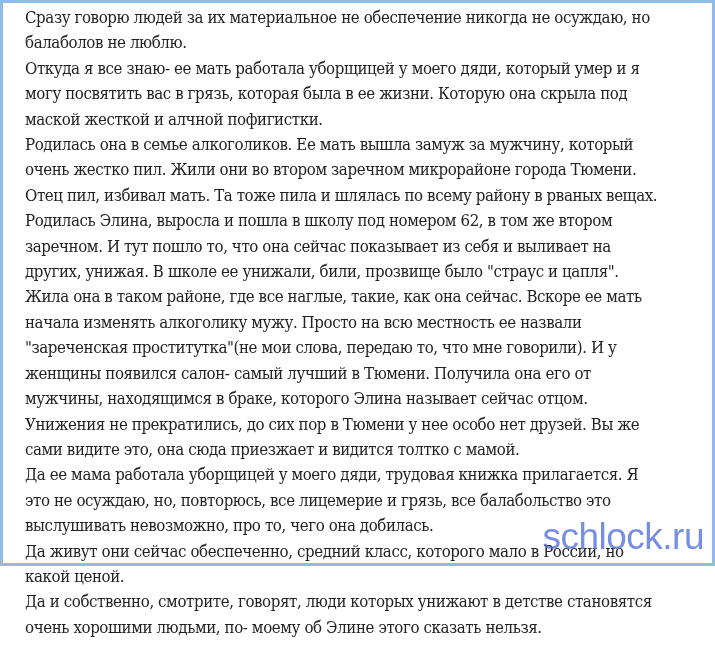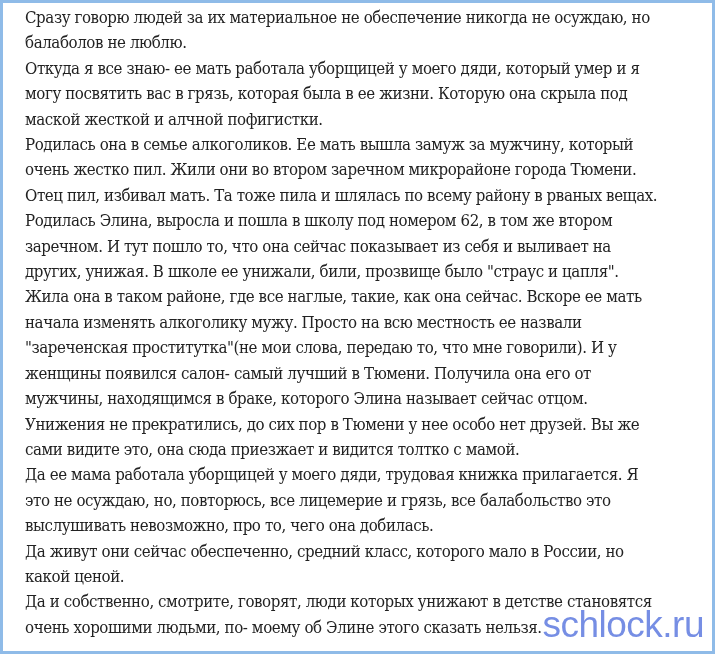--- a/index.html
+++ b/index.html
@@ -11,21 +11,21 @@
       width: 715px;
       height: 662px;
       position: relative;
       overflow: hidden;
     }
     .frame {
       position: absolute;
       left: 0;
       top: 0;
       width: 715px;
-      height: 654px;
+      height: 566px;
       box-sizing: border-box;
       border: 3px solid #8fbbe8;
       background: #ffffff;
     }
     .content {
       position: absolute;
       left: 22px;
       top: 2px;
       width: 690px;
       font-family: "DejaVu Serif", "Liberation Serif", serif;

